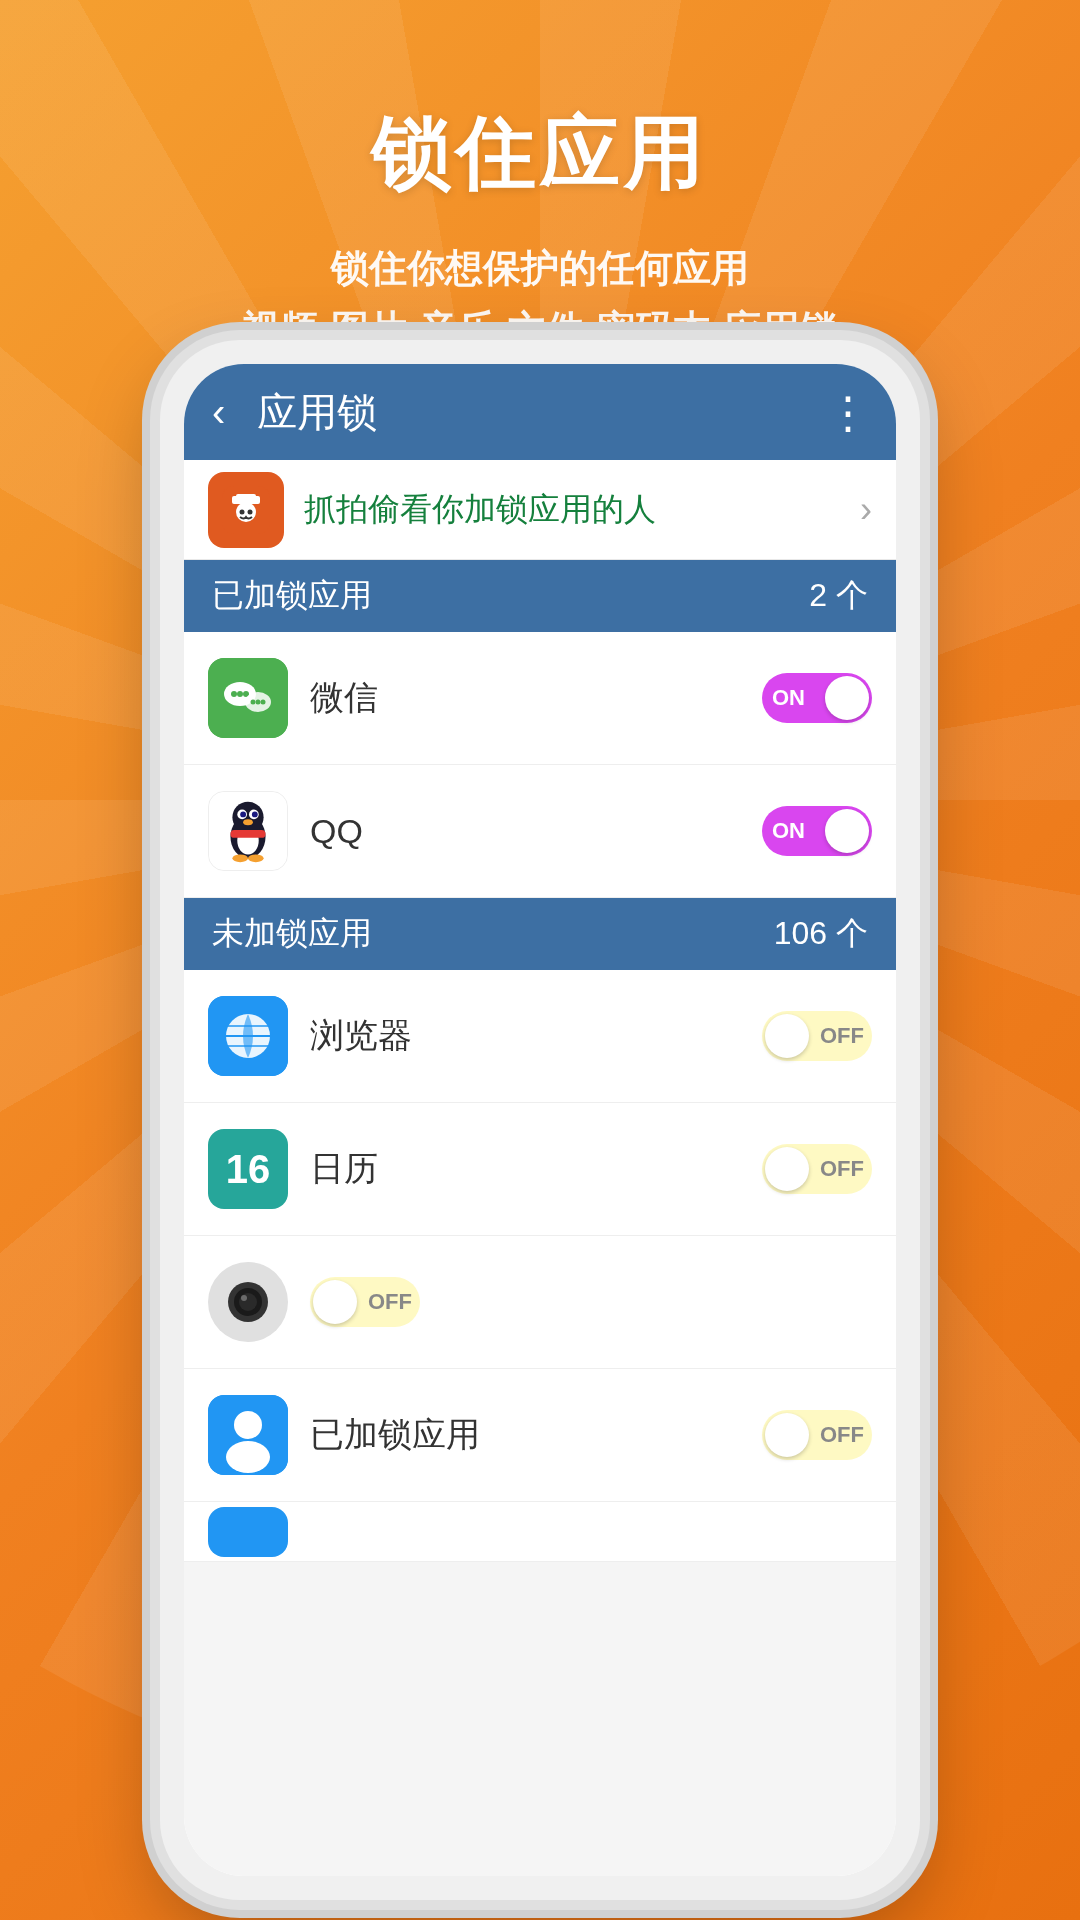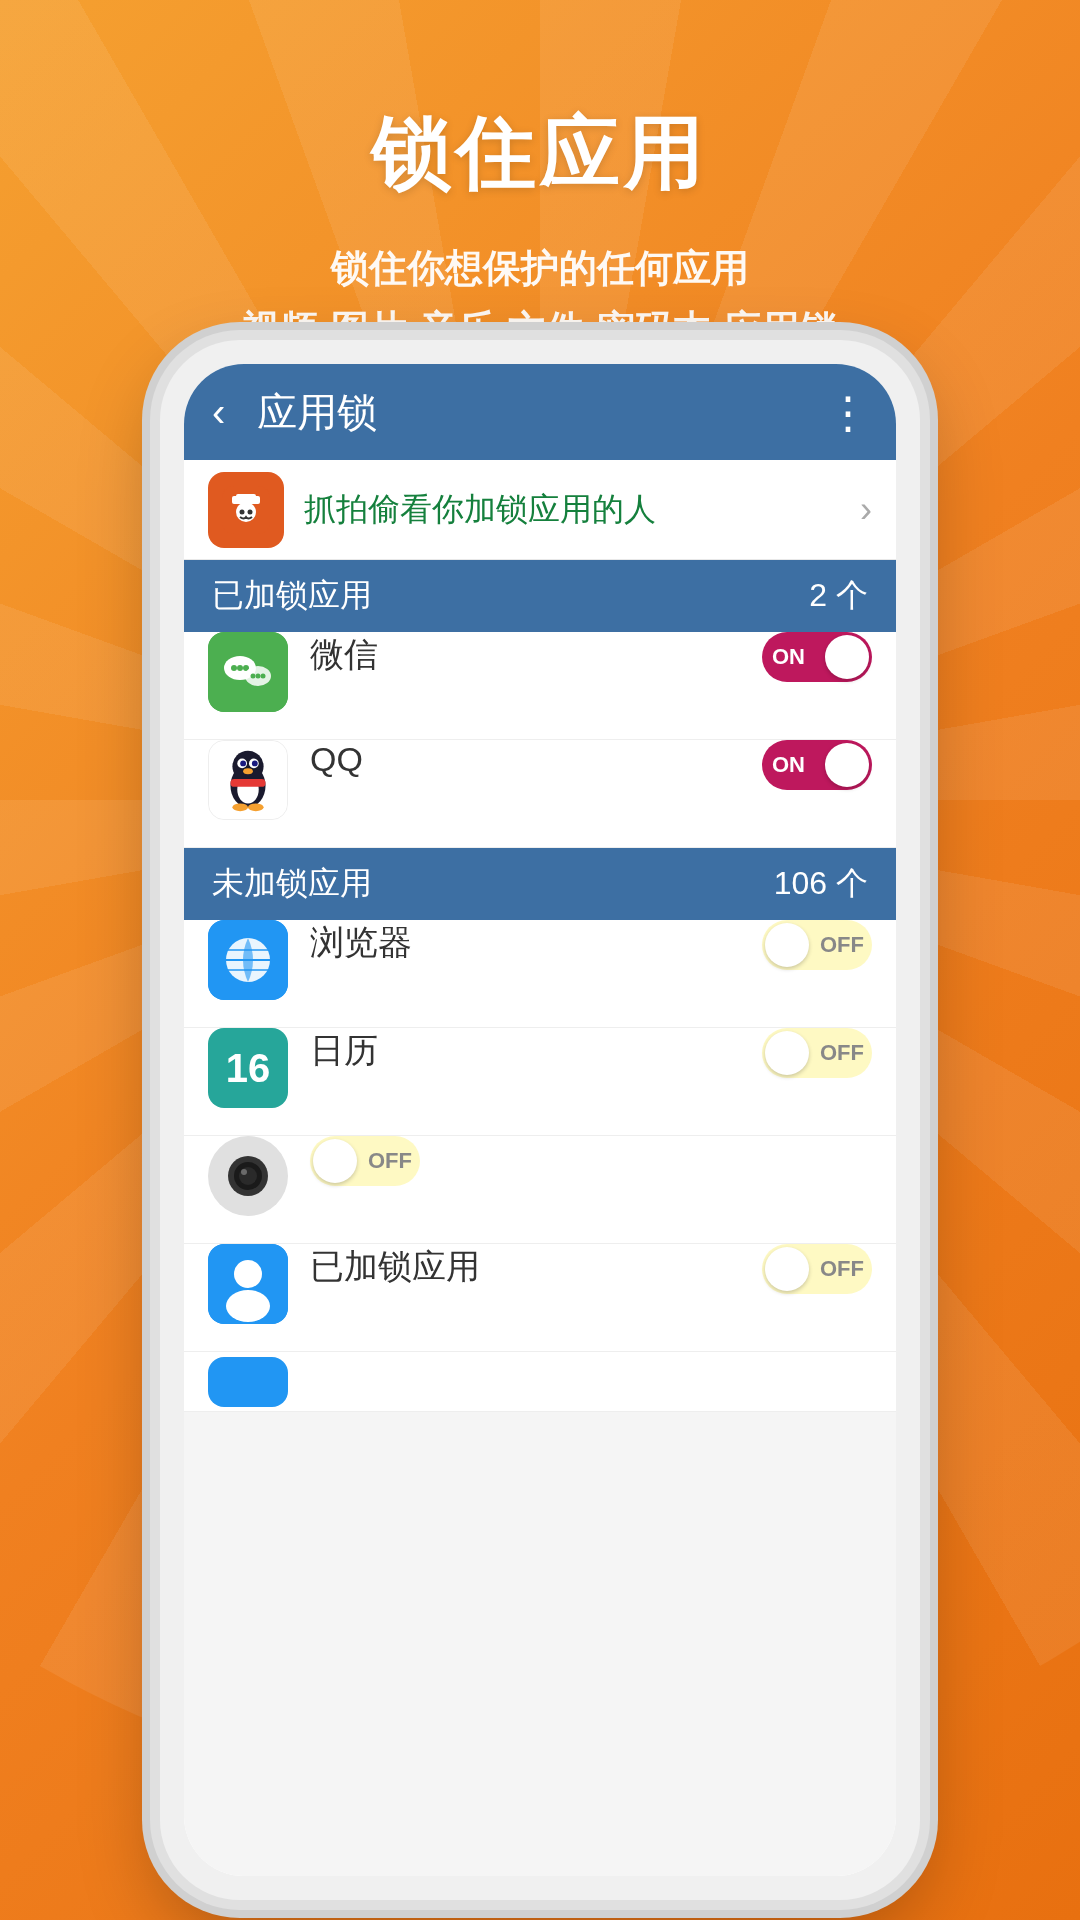--- a/index.html
+++ b/index.html
@@ -179,23 +179,23 @@
       flex: 1;
     }
 
     .section-header-count {
       font-size: 32px;
     }
 
     
     .app-row {
       background: white;
-      height: 108px;
-      display: flex;
-      align-items: flex-start;
+      height: 133px;
+      display: flex;
+      align-items: center;
       padding: 0 24px;
       border-bottom: 1px solid #eeeeee;
     }
 
     .app-icon {
       width: 80px;
       height: 80px;
       border-radius: 16px;
       margin-right: 22px;
       flex-shrink: 0;
@@ -216,21 +216,21 @@
       display: flex;
       align-items: center;
       width: 110px;
       height: 50px;
       border-radius: 25px;
       position: relative;
       flex-shrink: 0;
     }
 
     .toggle-on {
-      background: #be185d;
+      background: #d946ef;
     }
 
     .toggle-off {
       background: #fef9c3;
     }
 
     .toggle-label {
       font-size: 22px;
       font-weight: bold;
       color: white;

